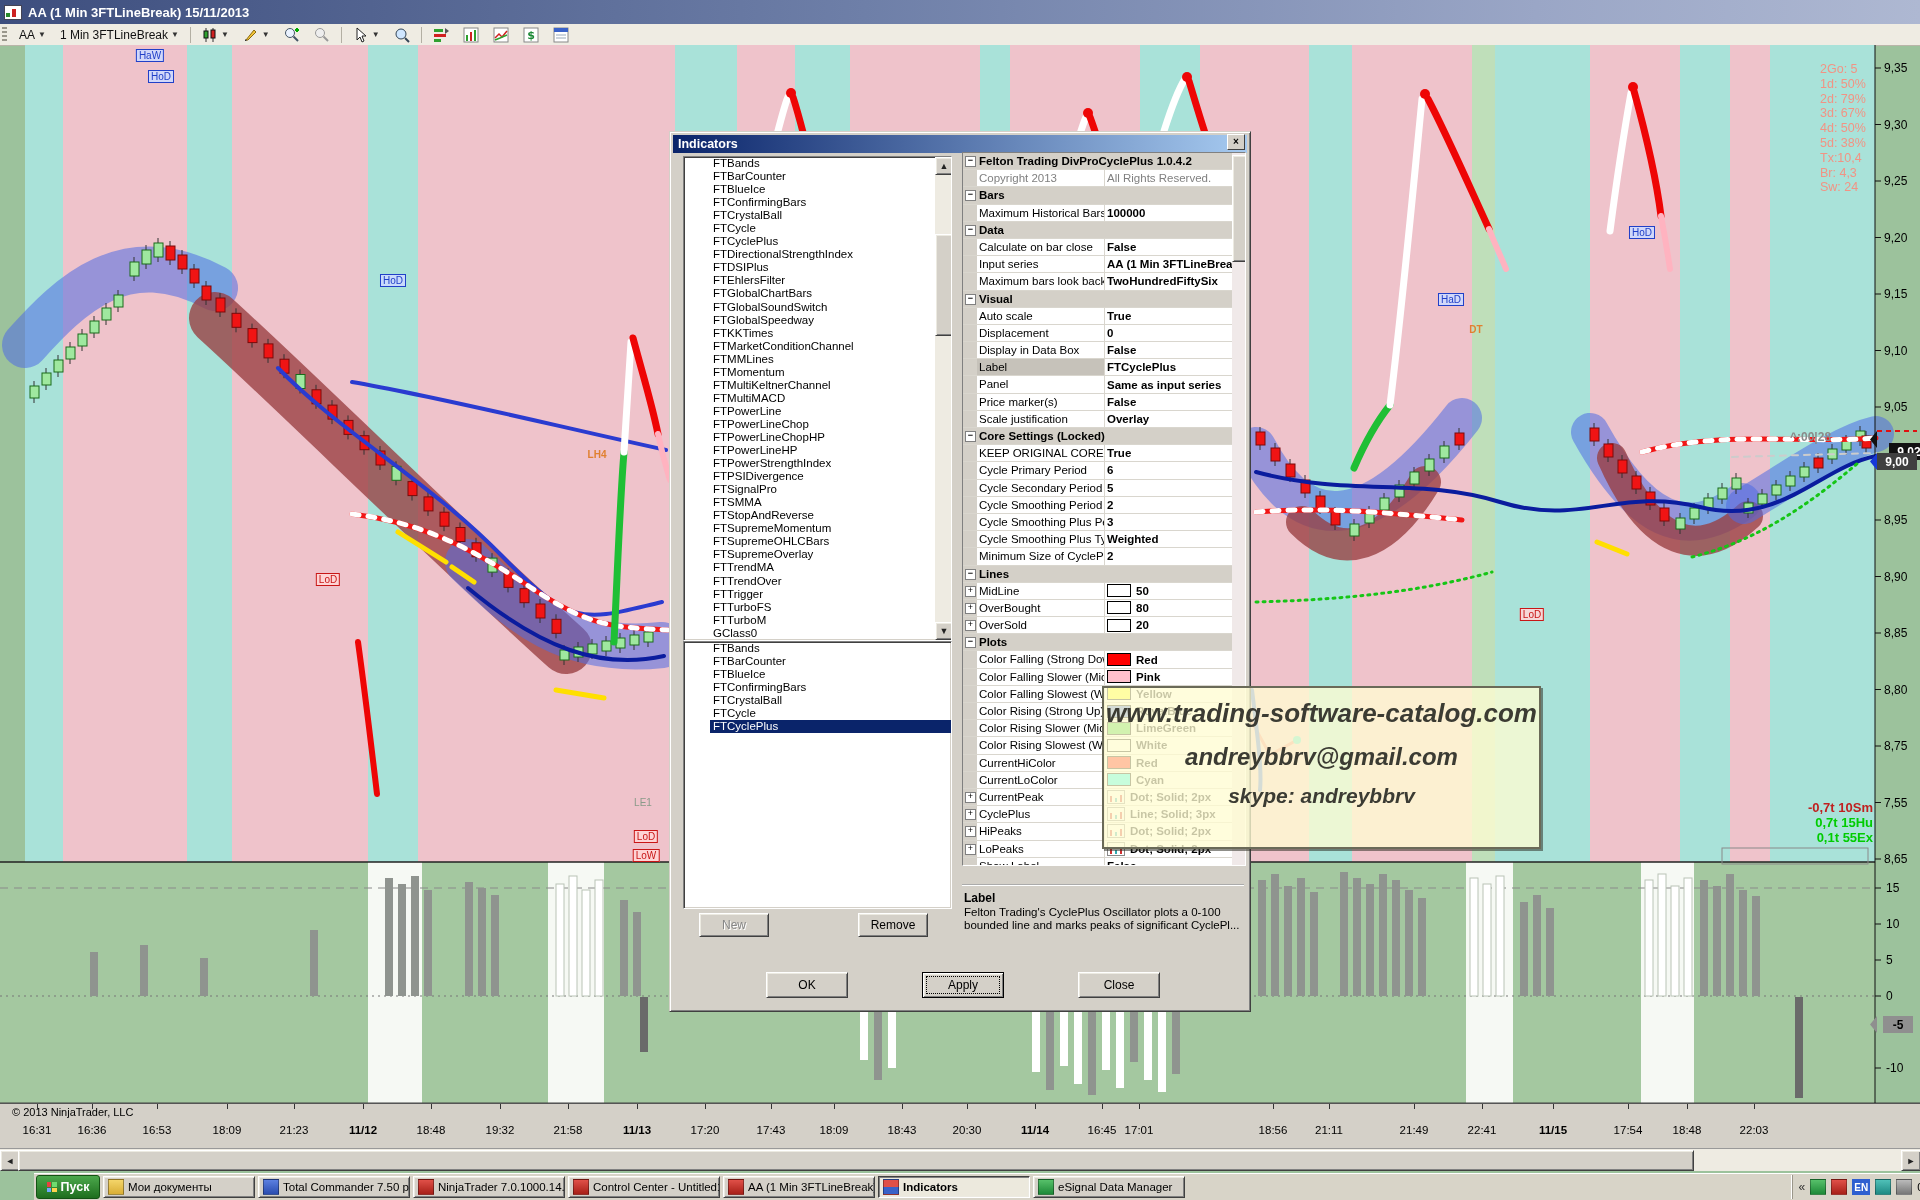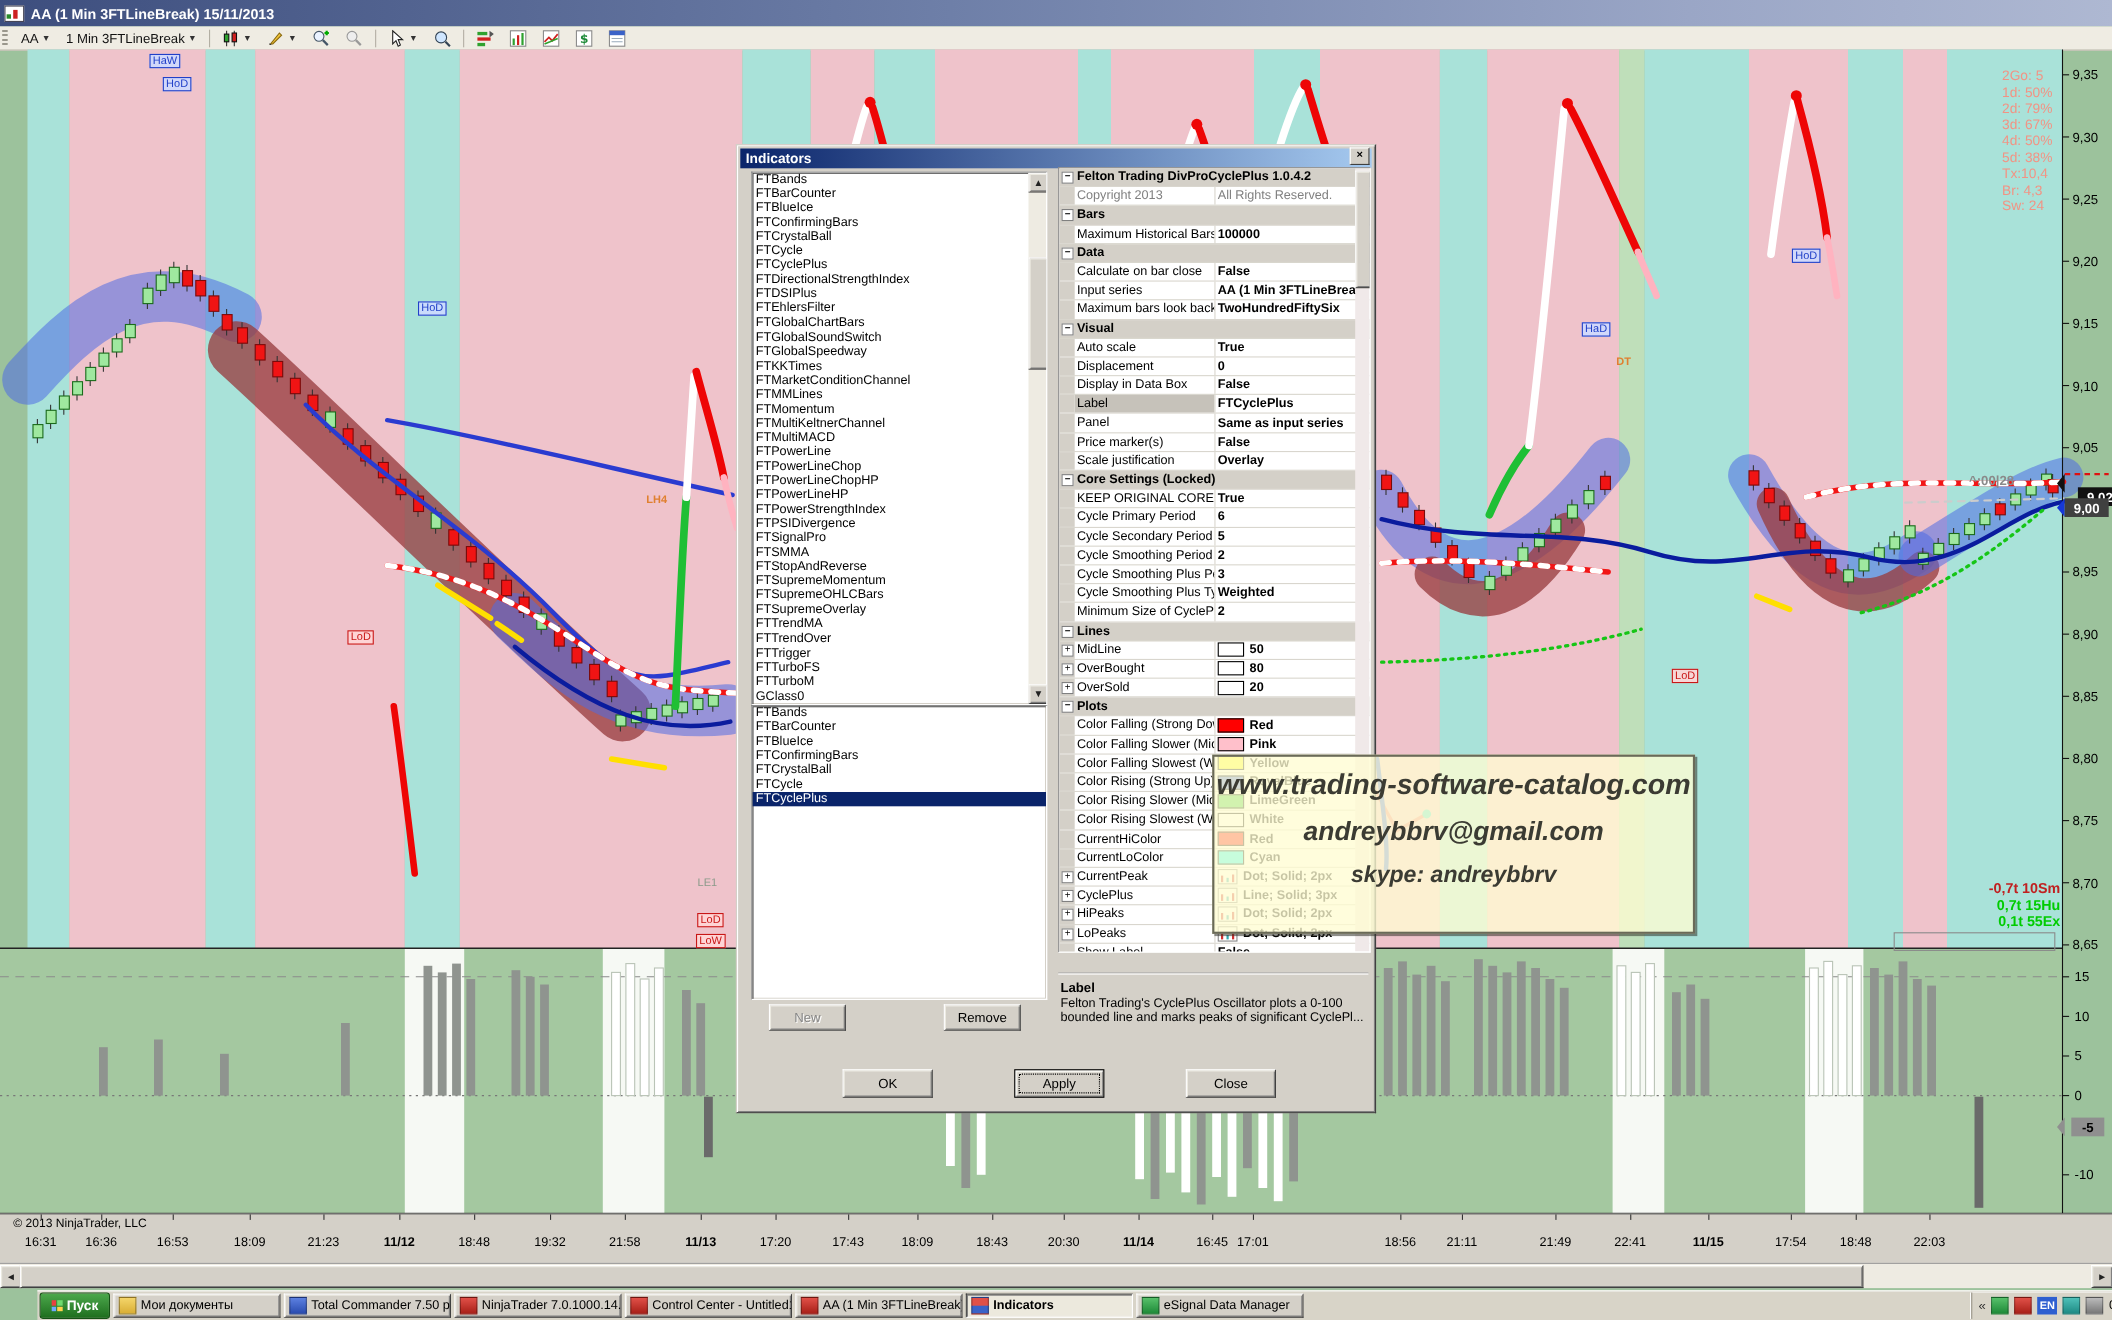--- a/index.html
+++ b/index.html
@@ -53,21 +53,21 @@
     border:1px solid;border-color:#D4D0C8 #404040 #404040 #D4D0C8;
     box-shadow:inset 1px 1px 0 #FFF,inset -1px -1px 0 #808080;font-size:11.5px;}
   #dlg-title{position:absolute;left:3px;top:3px;width:574px;height:18px;
     background:linear-gradient(90deg,#0A246A,#A6CAF0);color:#fff;font-weight:bold;font-size:12.5px;
     display:flex;align-items:center;padding-left:5px;box-sizing:border-box;}
   #dlg-close{position:absolute;right:5px;top:2px;width:16px;height:14px;background:#D4D0C8;
     border:1px solid;border-color:#FFF #404040 #404040 #FFF;color:#000;font-size:10px;font-weight:bold;
     display:flex;align-items:center;justify-content:center;line-height:10px;}
   .listbox{position:absolute;background:#fff;border:1px solid;border-color:#808080 #FFF #FFF #808080;
     box-shadow:inset 1px 1px 0 #404040,inset -1px -1px 0 #D4D0C8;overflow:hidden;}
-  .litem{height:13.05px;line-height:13.05px;padding-left:3px;white-space:nowrap;color:#000;}
+  .litem{height:13.05px;line-height:13.05px;padding-left:3px;white-space:nowrap;color:#000;margin-left:26px;}
   .litem.sel{background:#0A246A;color:#fff;}
   .btn{position:absolute;background:#D4D0C8;border:1px solid;border-color:#FFF #404040 #404040 #FFF;
     box-shadow:inset 1px 1px 0 #ECEAE1,inset -1px -1px 0 #808080;
     display:flex;align-items:center;justify-content:center;font-size:12px;color:#000;}
   .btn.disabled{color:#878787;text-shadow:1px 1px 0 #fff;}
   .btn.focusdef{border-color:#000;box-shadow:inset 1px 1px 0 #FFF,inset -1px -1px 0 #808080,inset 2px 2px 0 #ECEAE1;}
   .btn.focusdef:after{content:"";position:absolute;inset:3px;border:1px dotted #000;}
   
   #pgrid{position:absolute;left:292px;top:20px;width:282px;height:712px;background:#fff;
     border:1px solid;border-color:#808080 #FFF #FFF #808080;overflow:hidden;}
@@ -563,21 +563,21 @@
     <div class="ptick" style="position:absolute;top:180.9999999999996px;">9,25</div>
     <div class="ptick" style="position:absolute;top:237.5000000000004px;">9,20</div>
     <div class="ptick" style="position:absolute;top:293.9999999999992px;">9,15</div>
     <div class="ptick" style="position:absolute;top:350.5px;">9,10</div>
     <div class="ptick" style="position:absolute;top:406.9999999999988px;">9,05</div>
     <div class="ptick" style="position:absolute;top:520.0000000000005px;">8,95</div>
     <div class="ptick" style="position:absolute;top:576.4999999999992px;">8,90</div>
     <div class="ptick" style="position:absolute;top:633px;">8,85</div>
     <div class="ptick" style="position:absolute;top:689.4999999999987px;">8,80</div>
     <div class="ptick" style="position:absolute;top:745.9999999999995px;">8,75</div>
-    <div class="ptick" style="position:absolute;top:802.5000000000005px;">8,70</div>
+    <div class="ptick" style="position:absolute;top:802.5000000000005px;">7,55</div>
     <div class="ptick" style="position:absolute;top:858.9999999999992px;">8,65</div>
     <div class="ltick" style="position:absolute;top:888px;">15</div>
     <div class="ltick" style="position:absolute;top:924px;">10</div>
     <div class="ltick" style="position:absolute;top:960px;">5</div>
     <div class="ltick" style="position:absolute;top:996px;">0</div>
     <div class="ltick" style="position:absolute;top:1068px;">-10</div>
     <div class="pmarker" style="background: rgb(17, 17, 17); --c: #111111; border: 0px none transparent; top: 431px; left: 1877px; position: absolute; width: 40px; height: 17px; clip-path: none; box-shadow: none; padding: 0px; margin: 12px; z-index: 3; font-size: 12px; color: rgb(255, 255, 255); text-align: center;">9,02</div>
     <div class="pmarker" style="top:453px;left:1877px;background:#404040;z-index:3;">9,00</div>
     <div class="pmarker" style="top:1016px;left:1883px;width:30px;background:#8F8F8F;color:#000;z-index:3;">-5</div>
     <div style="position:absolute;left:1790px;top:430px;font-size:12px;font-weight:bold;color:#8a8a8a;">^:00|28</div>

